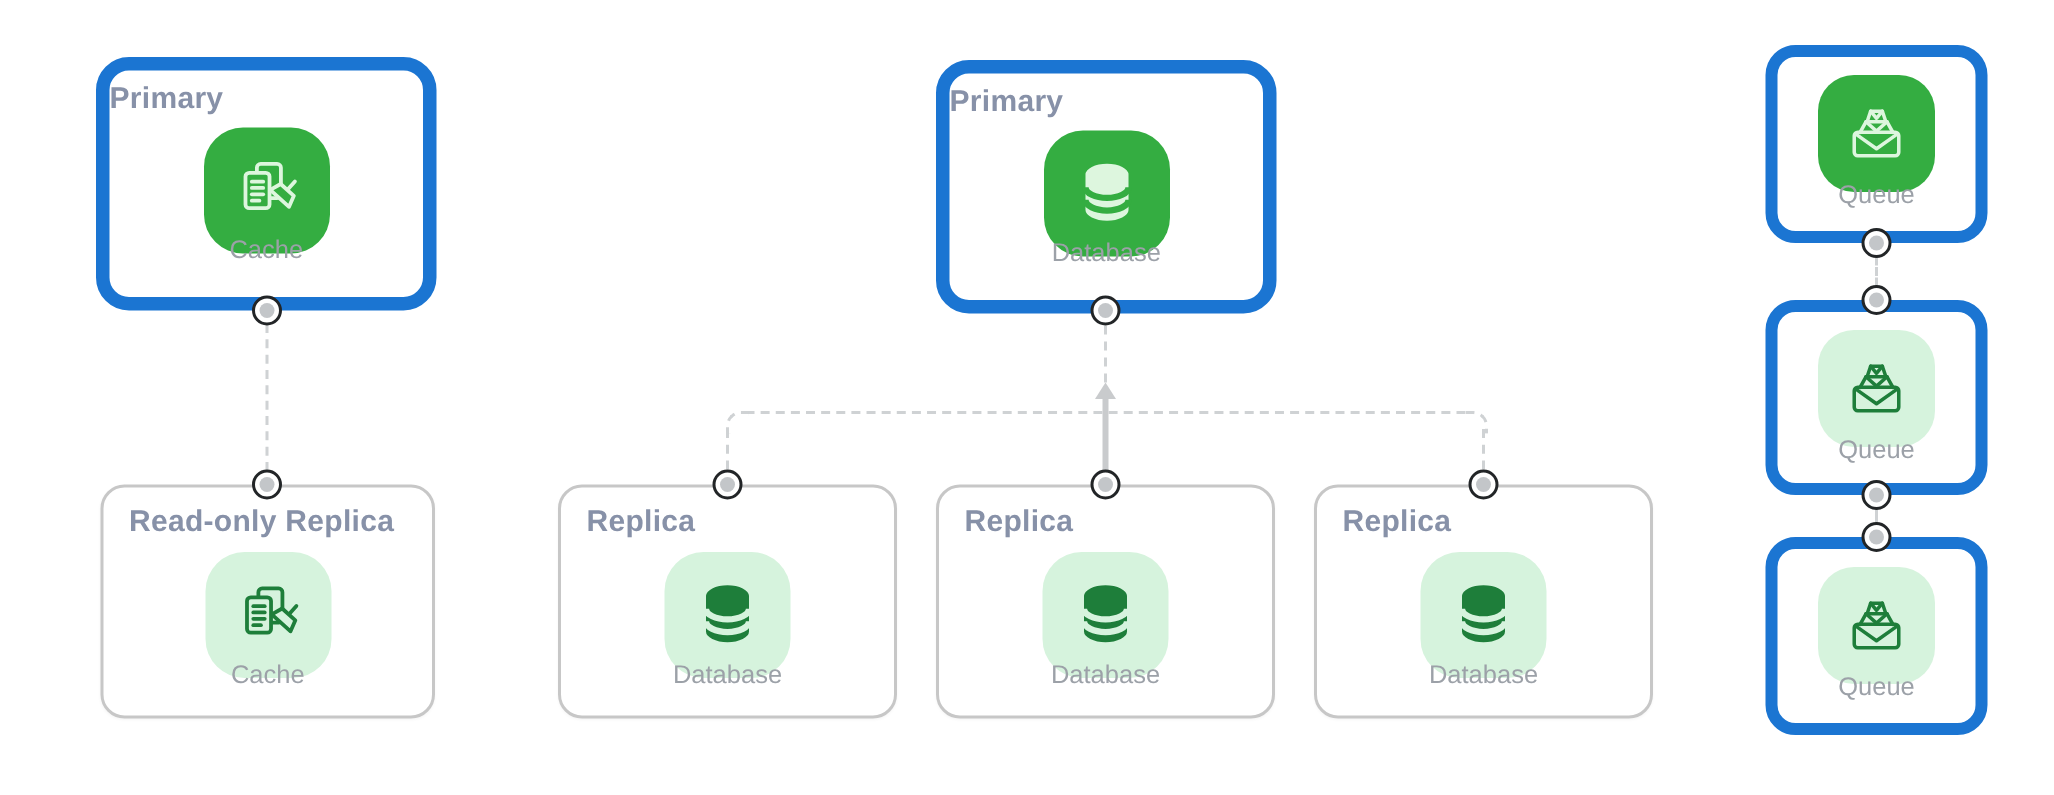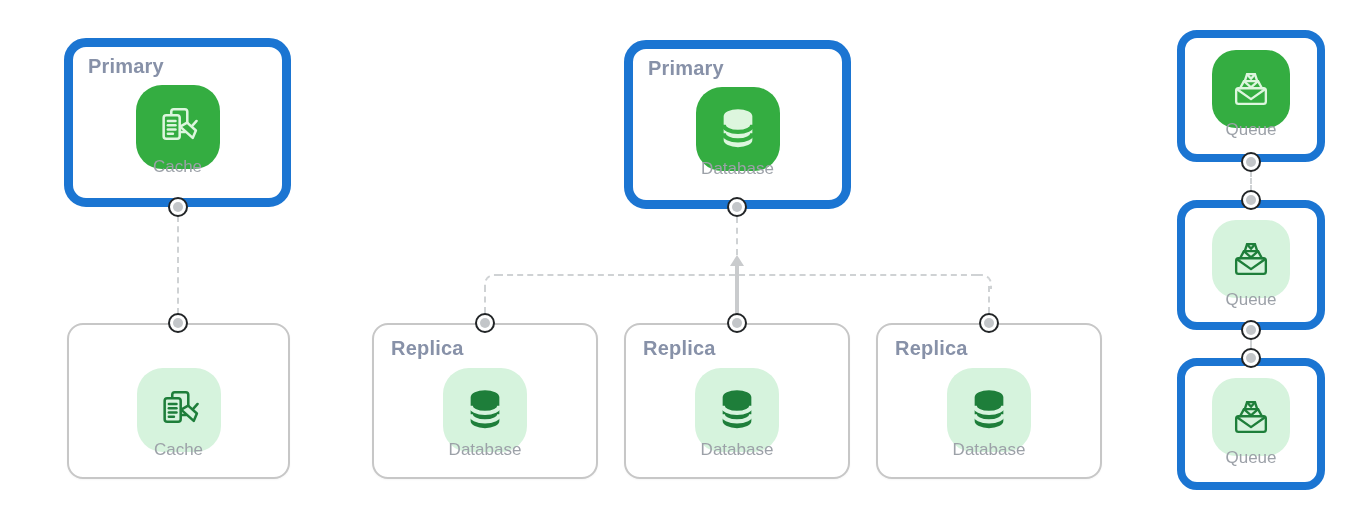--- a/index.html
+++ b/index.html
@@ -27,21 +27,21 @@
     box-shadow:0 1px 2px rgba(0,0,0,0.04);
   }
   .node__title{
     position:absolute;
     font-size:20px;
     font-weight:700;
     letter-spacing:.2px;
     color:var(--title,#8791a8);
     white-space:nowrap;
   }
-  .node--selected .node__title{left:15px;top:8px;}
+  .node--selected .node__title{left:0;top:8px;}
   .node--plain .node__title{left:17px;top:12px;}
 
   
   .icon{
     position:absolute;
     left:50%;
     transform:translateX(-50%);
     display:flex;align-items:center;justify-content:center;
   }
   .icon--solid{
@@ -148,20 +148,21 @@
       <g transform="translate(44,36) rotate(42)">
         <line x1="0" y1="-15" x2="0" y2="-6"></line>
         <path d="M-7,-6 h14 l3,9 h-20 z" fill="var(--icon-bg)"></path>
       </g>
     </svg>
   </div>
   <div class="node__label node__label--lg">Cache</div>
 </div>
 
 <div class="node node--plain" style="left:67px;top:323px;width:223px;height:156px">
+  <div class="node__title">Read-only Replica</div>
   <div class="icon icon--soft icon--lg">
     <svg width="54" height="54" viewBox="0 0 64 64" fill="none" stroke="currentColor" stroke-width="3" stroke-linecap="round" stroke-linejoin="round">
       <rect x="24" y="11" width="19" height="27" rx="3"></rect>
       <rect x="15" y="18" width="19" height="28" rx="3" fill="var(--icon-bg)"></rect>
       <line x1="20" y1="25" x2="29" y2="25"></line>
       <line x1="20" y1="30" x2="29" y2="30"></line>
       <line x1="20" y1="35" x2="29" y2="35"></line>
       <line x1="20" y1="40" x2="26" y2="40"></line>
       <g transform="translate(44,36) rotate(42)">
         <line x1="0" y1="-15" x2="0" y2="-6"></line>

